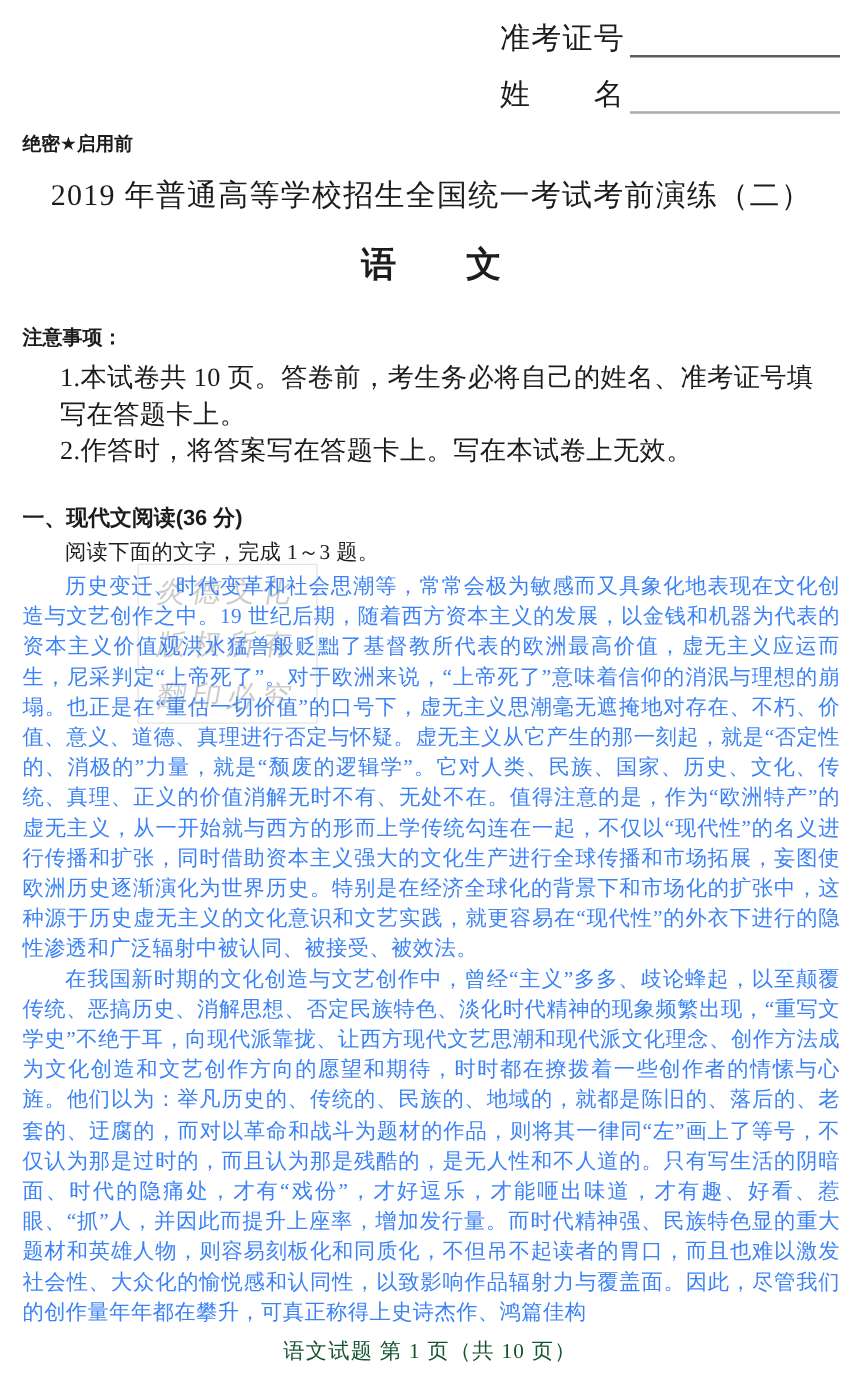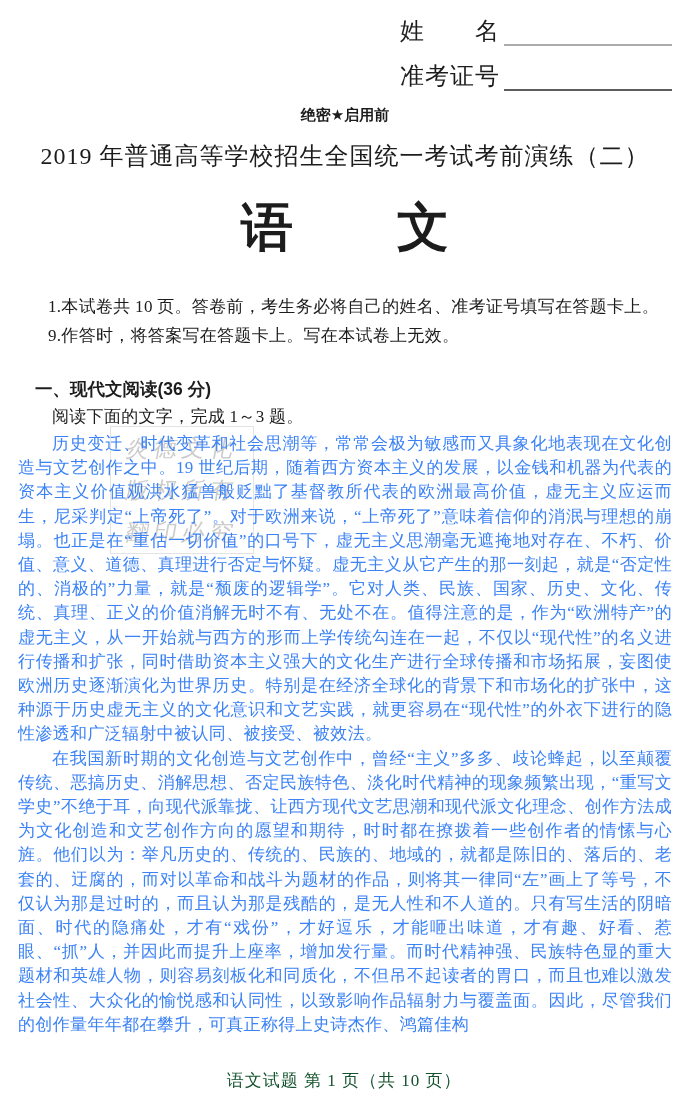--- a/index.html
+++ b/index.html
@@ -17,53 +17,53 @@
   
   .header-fields { width:272px; margin-left:auto; margin-top:2px; }
   .field-row { display:flex; align-items:flex-end; margin-bottom:15px; }
   .field-label { font-size:24px; line-height:1.15; white-space:pre; letter-spacing:1px; }
   .field-line { flex:1; height:28px; margin-left:4px; border-bottom:2px solid #ababab; }
   .field-line.ticket { border-bottom-color:#5d5d5d; }
 
   .secrecy {
     margin-top:8px;
     font-family:"Liberation Sans","DejaVu Sans",sans-serif;
-    font-weight:bold; font-size:15px;text-align:center;
+    font-weight:bold; font-size:15px;
   }
 
   .exam-title {
     margin:15px 0 0 0;
     text-align:center;
     font-weight:normal;
     font-size:24px;
     letter-spacing:1px;
   }
 
   .subject-title {
     margin:21px 0 17px 0;
     text-align:center;
     font-family:"Liberation Sans","DejaVu Sans",sans-serif;
     font-weight:bold;
-    font-size:52px;
+    font-size:28px;
     white-space:pre;
   }
 
   .notes { margin-top:29px; }
   .notes-heading {
     font-family:"Liberation Sans","DejaVu Sans",sans-serif;
     font-weight:bold; font-size:16px; margin-bottom:7px;
   }
   .note-item {
-    font-size:17px; line-height:29px; padding-left:30px;
+    font-size:21px; line-height:29px; padding-left:30px;
     letter-spacing:0.3px;
   }
 
   .part-heading, .subpart-heading {
     font-family:"Liberation Sans","DejaVu Sans",sans-serif;
-    font-weight:bold; font-size:17.5px; line-height:27px;margin-left:17px;
+    font-weight:bold; font-size:17.5px; line-height:27px;
   }
   .part-heading { margin-top:26px; }
   .subpart-heading { margin-top:1px; }
   .instruction {
     font-size:17px; line-height:27px; text-indent:2em; letter-spacing:0.3px;
   }
 
   .body-text { position:relative; margin-top:2px; }
   .body-text p {
     position:relative; z-index:1;
@@ -97,38 +97,39 @@
     text-align:center; font-size:17px; color:#14532d; letter-spacing:1px;
   }
 </style>
 </head>
 <body>
 
 <div class="page">
 
   <div class="header-fields">
     <div class="field-row">
+      <span class="field-label">准考证号</span>
+      <span class="field-line ticket"></span>
+    </div>
+    <div class="field-row">
       <span class="field-label">姓　　名</span>
       <span class="field-line"></span>
-    </div>
-    <div class="field-row">
-      <span class="field-label">准考证号</span>
-      <span class="field-line ticket"></span>
     </div>
   </div>
 
   <div class="secrecy">绝密★启用前</div>
 
   <h1 class="exam-title">2019 年普通高等学校招生全国统一考试考前演练（二）</h1>
 
   <h2 class="subject-title">语　　文</h2>
 
   <div class="notes">
+    <div class="notes-heading">注意事项：</div>
     <div class="note-item">1.本试卷共 10 页。答卷前，考生务必将自己的姓名、准考证号填写在答题卡上。</div>
-    <div class="note-item">9.作答时，将答案写在答题卡上。写在本试卷上无效。</div>
+    <div class="note-item">2.作答时，将答案写在答题卡上。写在本试卷上无效。</div>
   </div>
 
   <div class="part-heading">一、现代文阅读(36 分)</div>
   <div class="instruction">阅读下面的文字，完成 1～3 题。</div>
 
   <div class="body-text">
     <div class="watermark">
       <span class="watermark-line">炎德文化</span>
       <span class="watermark-line">版权所有</span>
       <span class="watermark-line">翻印必究</span>

